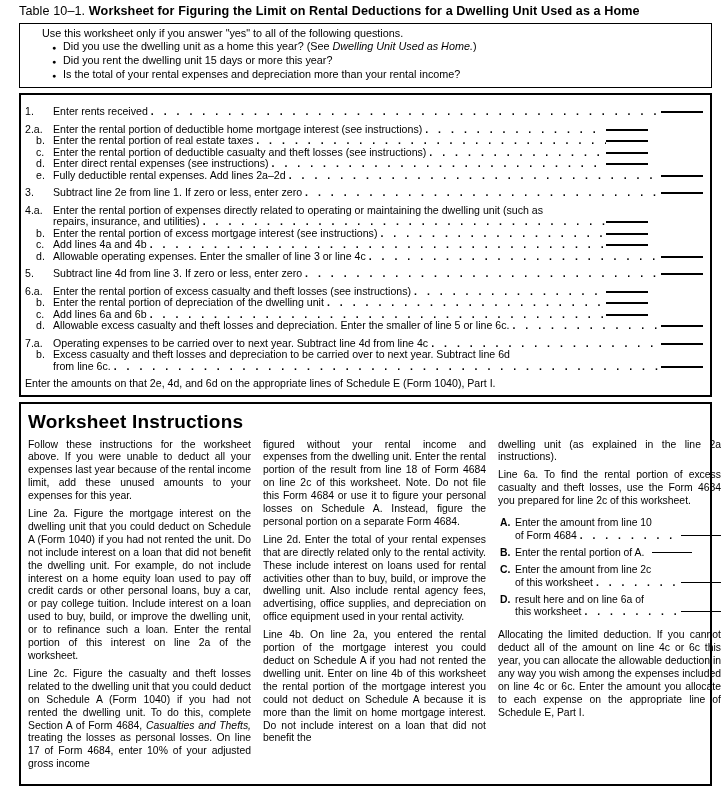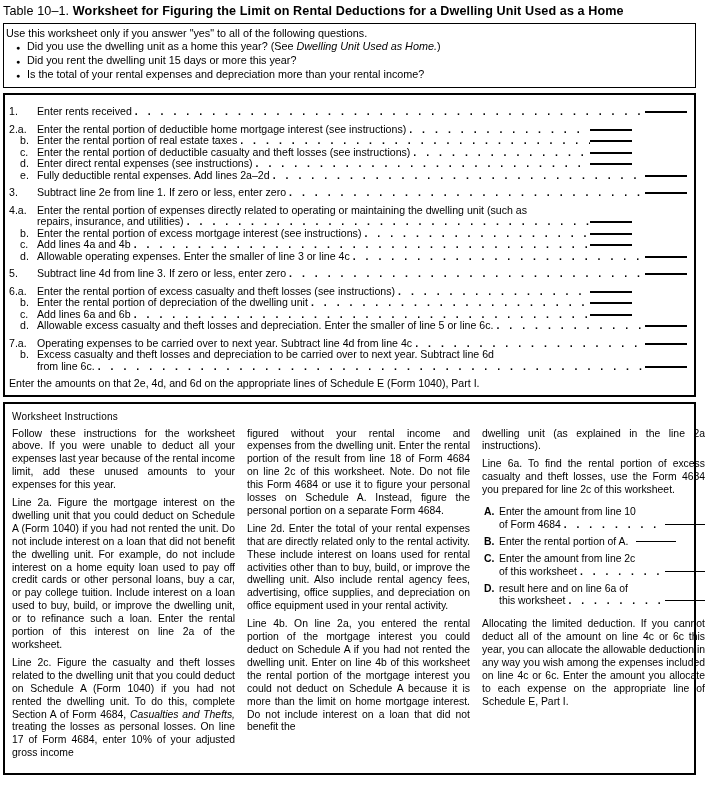--- a/index.html
+++ b/index.html
@@ -1,45 +1,45 @@
 <!DOCTYPE html>
 <html><head>
 <meta charset="utf-8">
 <style>
   html,body{margin:0;padding:0;background:#fff;color:#000;}
   body{width:721px;height:789px;font-family:"Liberation Sans",sans-serif;-webkit-font-smoothing:none;}
-  .page{padding:2px 0 0 3px;}
+  .page{padding:2px 0 0 3px;margin-left:16px;}
   .b{font-weight:400;}
   .i{font-style:italic;}
   
   .title{font-size:12.6px;margin:2px 0 5px 0;white-space:nowrap;letter-spacing:.1px;}
   .title .prefix{font-weight:400;}
   .title .main{font-weight:700;}
   
   .box{width:693px;box-sizing:border-box;border:1px solid #000;}
-  .qbox{padding:3px 8px 5px 2px;margin-bottom:5px;font-size:10.8px;line-height:13px;}
+  .qbox{padding:3px 8px 5px 22px;margin-bottom:5px;font-size:10.8px;line-height:13px;}
   .qb{display:flex;padding-left:10px;}
   .bullet{width:11px;flex:none;font-size:7px;line-height:13px;padding-top:1px;}
   .wbox{border-width:2px;padding:5px 5px 5px 4px;margin-bottom:5px;font-size:10.6px;line-height:11.5px;}
   .wrow{display:flex;align-items:flex-start;}
   .wrow.gap{margin-top:6px;}
   .num{width:28px;flex:none;}
   .num.sub{padding-left:11px;box-sizing:border-box;}
   .wbody{flex:1;min-width:0;}
   .wline{white-space:nowrap;}
   .lastline{display:flex;align-items:flex-start;white-space:nowrap;}
   .leader{flex:1 1 0;min-width:0;overflow:hidden;white-space:nowrap;margin-left:3px;}
   .leader::before{content:". . . . . . . . . . . . . . . . . . . . . . . . . . . . . . . . . . . . . . . . . . . . . . . . . . . . . . . . . .";font-weight:700;letter-spacing:3.5px;}
   .ansline{flex:none;display:inline-block;width:42px;height:5px;border-bottom:2px solid #000;}
   .ansline.inner{margin-right:57px;}
   .ansline.outer{margin-right:2px;}
   .wfooter{margin-top:6px;}
   
   .ibox{border-width:2px;padding:5px 7px 8px 7px;min-height:372px;}
-  .iheading{font-size:10px;font-weight:400;margin:2px 0 6px 0;letter-spacing:.2px;}
+  .iheading{font-size:19px;font-weight:700;margin:2px 0 6px 0;letter-spacing:.2px;}
   .cols{display:flex;gap:12px;}
   .col{width:223px;flex:none;font-size:10.4px;line-height:12.9px;text-align:justify;}
   .col p{margin:0 0 5px 0;}
   .item{display:flex;margin:4px 0 4px 2px;text-align:left;}
   .item.first{margin-top:9px;}
   .item.last{margin-bottom:10px;}
   .iltr{width:15px;flex:none;font-weight:700;}
   .ibody{flex:1;min-width:0;}
   .item .ansline{width:40px;border-bottom-width:1.8px;}
   .gap8{display:inline-block;width:8px;}

